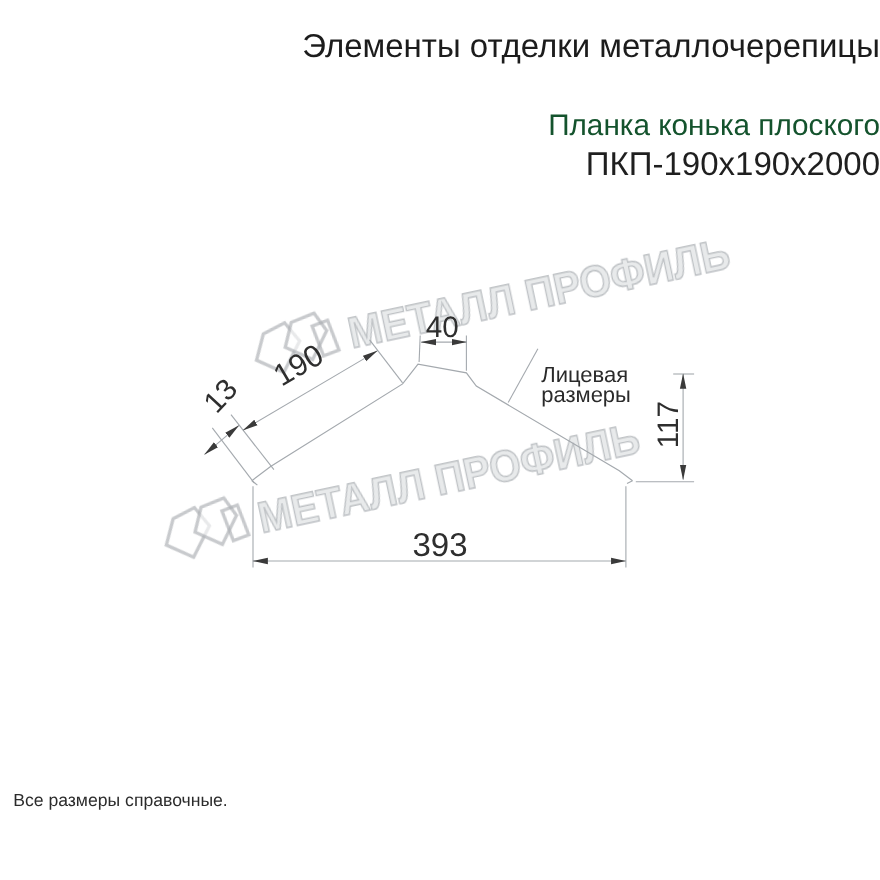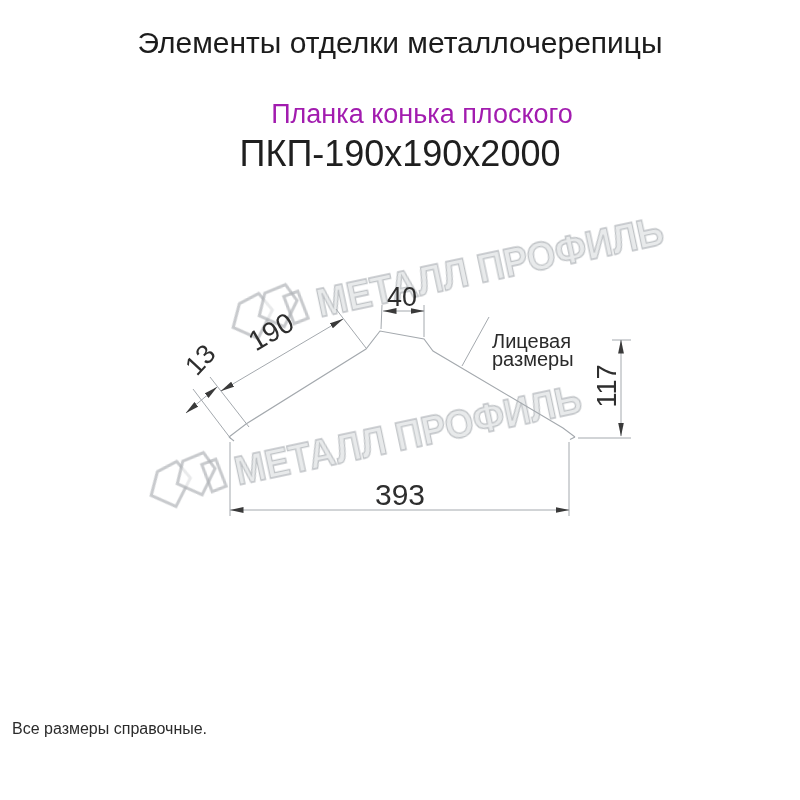--- a/index.html
+++ b/index.html
@@ -1,23 +1,23 @@
 <!DOCTYPE html>
 <html><head>
 <meta charset="utf-8">
 <style>
   html,body { margin:0; padding:0; background:#ffffff; }
   .canvas {
     position:relative; width:800px; height:800px; background:#ffffff;
     font-family:"Liberation Sans", sans-serif; color:#222; overflow:hidden;
   }
-  .center-text { position:absolute; left:0; right:0; text-align:center; white-space:nowrap; }
+  .center-text { position:absolute; left:0; right:0; text-align:right; white-space:nowrap; }
   .page-title   { top:26px;  font-size:30px; color:#1c1c1c; }
-  .product-name { top:99px;  font-size:27px; color:#a21caf;padding-left:44px; }
-  .product-code { top:133px; font-size:36px; color:#1f1f1f; }
+  .product-name { top:99px;  font-size:27px; color:#14532d;padding-left:44px; }
+  .product-code { top:133px; font-size:30px; color:#1f1f1f; }
 
   .face-label { position:absolute; left:492px; top:284px; font-size:20px; line-height:18px; color:#2a2a2a;margin-top:48px; }
 
   .footer-notes { position:absolute; left:12px; top:718px; font-size:16px; line-height:21px; color:#2b2b2b; }
 
   .diagram-svg { position:absolute; left:0; top:0; width:800px; height:800px; }
 
   .wm {
     position:absolute; display:flex; align-items:center; gap:9px;
     transform-origin:0 50%; pointer-events:none;

